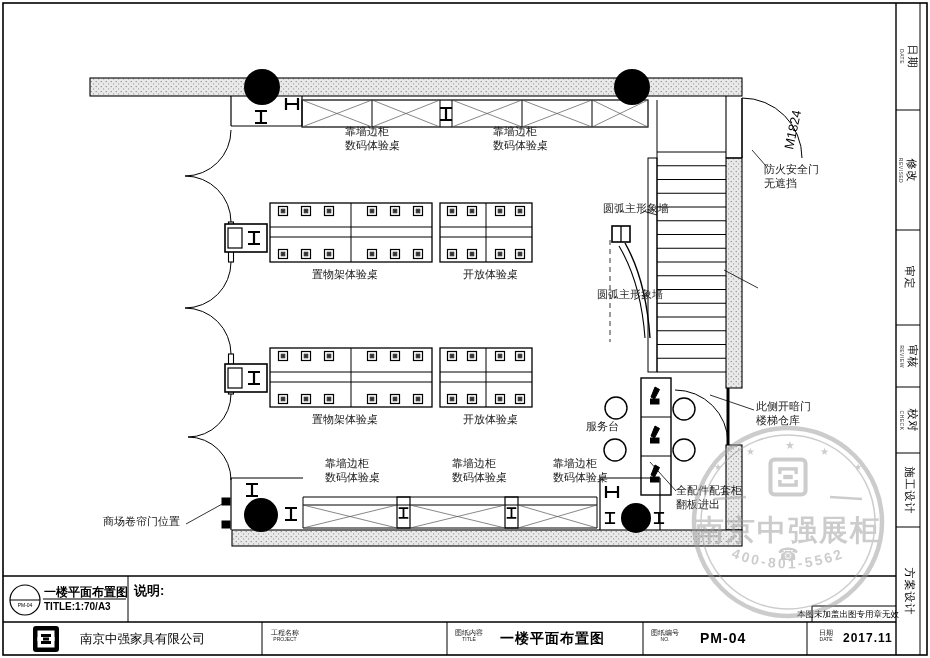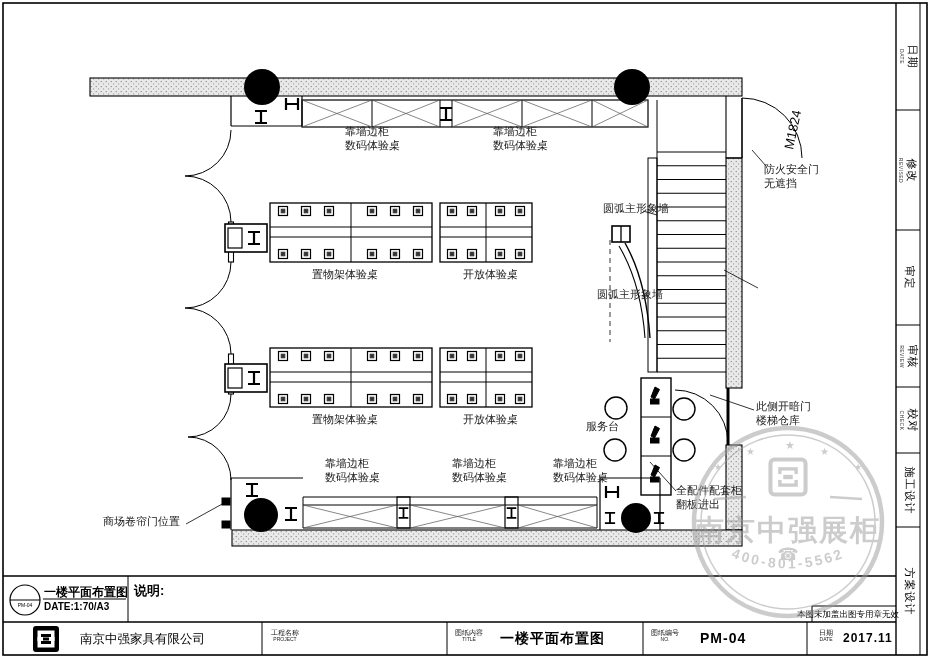--- a/index.html
+++ b/index.html
@@ -353,21 +353,21 @@
   </div>
   <div class="strip-cell" style="top:527px;height:128px">
     <div class="strip-inner">
         <span class="strip-main">方案设计</span>
         <span class="strip-sub"></span>
       </div>
   </div>
 
   <div class="tb" style="left:12px;top:602px;width:26px;text-align:center;font-size:5px">PM-04</div>
   <div class="tb" style="left:44px;top:584px;font-size:12px;font-weight:bold">一楼平面布置图</div>
-  <div class="tb" style="left:44px;top:601px;font-size:10px;font-weight:bold">DATE:1:70/A3</div>
+  <div class="tb" style="left:44px;top:601px;font-size:10px;font-weight:bold">TITLE:1:70/A3</div>
   <div class="tb" style="left:134px;top:582px;font-size:13px;font-weight:bold">说明:</div>
   <div class="tb" style="left:797px;top:609px;font-size:8.5px">本图未加盖出图专用章无效</div>
 
   <div class="tb" style="left:80px;top:631px;font-size:12.5px">南京中强家具有限公司</div>
 
   <div class="tb fieldlab" style="left:266px;top:629px;width:38px">
     <span>工程名称</span>
     <span class="fieldsub">PROJECT</span>
   </div>
 

